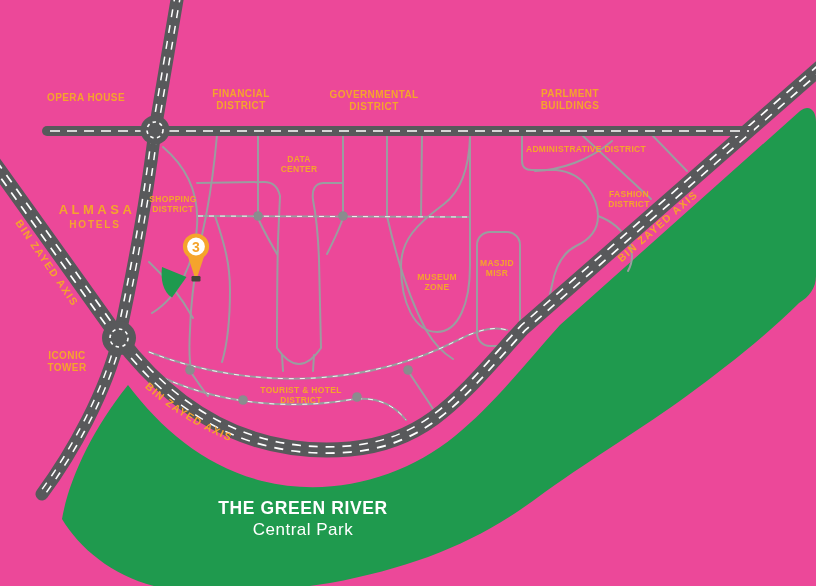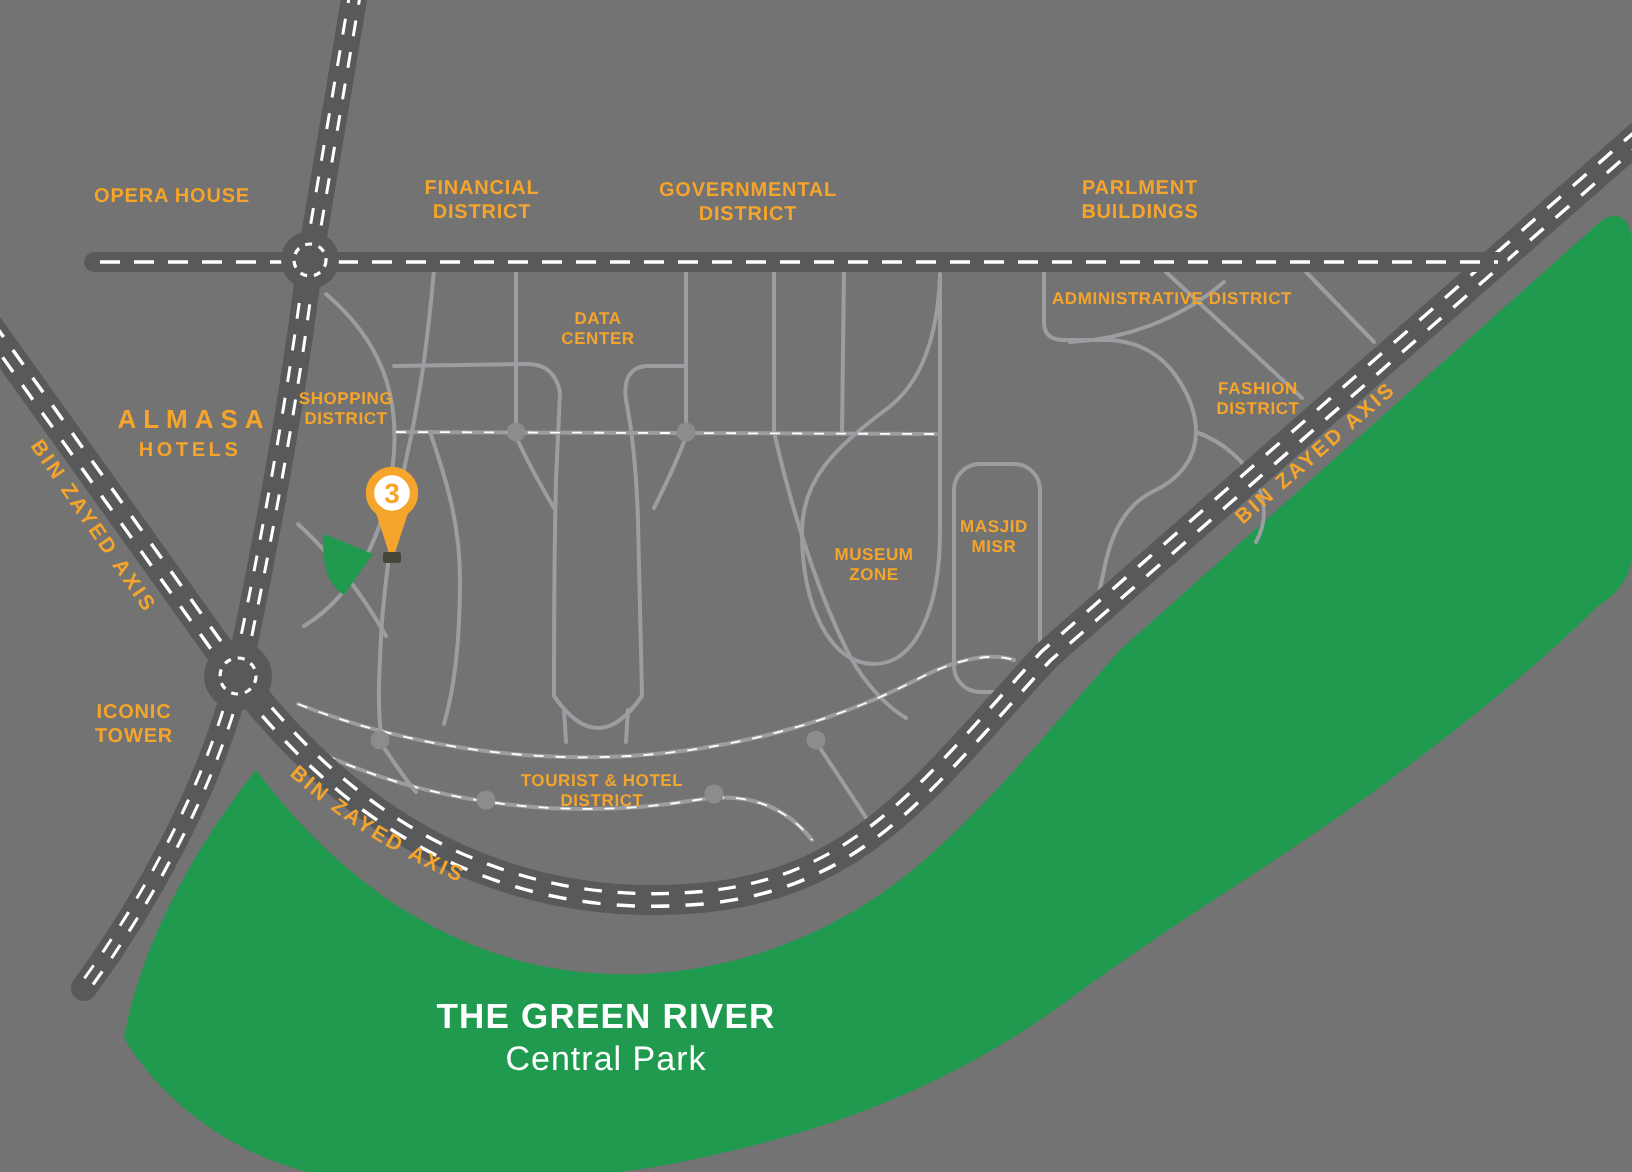--- a/index.html
+++ b/index.html
@@ -1,20 +1,20 @@
 <!DOCTYPE html>
 <html style="--orange: #F5A42C; --green: #1F9A4E; --road: #58595B; --street: #9B9DA0; --dot: #8A8C8E;"><head>
 <meta charset="utf-8">
 <style>
   :root{
     --orange:#F5A42C; --green:#1F9A4E; --road:#58595B; --street:#9B9DA0;
     --dot:#8A8C8E; --white:#FFFFFF;
   }
   html,body{margin:0;padding:0;background:#fff;}
-  .map-stage{position:relative;width:816px;height:586px;background:#737373;overflow:hidden;
+  .map-stage{position:relative;width:816px;height:586px;background:#ec4899;overflow:hidden;
     font-family:"Liberation Sans",sans-serif;}
   svg{display:block;}
   .street{stroke:var(--street);stroke-width:2;fill:none;stroke-linecap:round;}
   .street-dash{stroke:#fff;stroke-width:.9;fill:none;stroke-dasharray:5 6;}
   .road-base{stroke:var(--road);fill:none;stroke-linecap:round;}
   .road-dash{stroke:#fff;fill:none;stroke-linecap:butt;}
   .lbl{fill:var(--orange);font-weight:bold;font-size:8.5px;text-anchor:middle;letter-spacing:.3px;}
   .lbl-lg{font-size:10px;letter-spacing:.4px;}
   .lbl-axis{fill:var(--orange);font-weight:bold;font-size:10.5px;letter-spacing:1.4px;text-anchor:middle;}
   .lbl-axis-path{fill:var(--orange);font-weight:bold;font-size:10.5px;letter-spacing:1.4px;}

